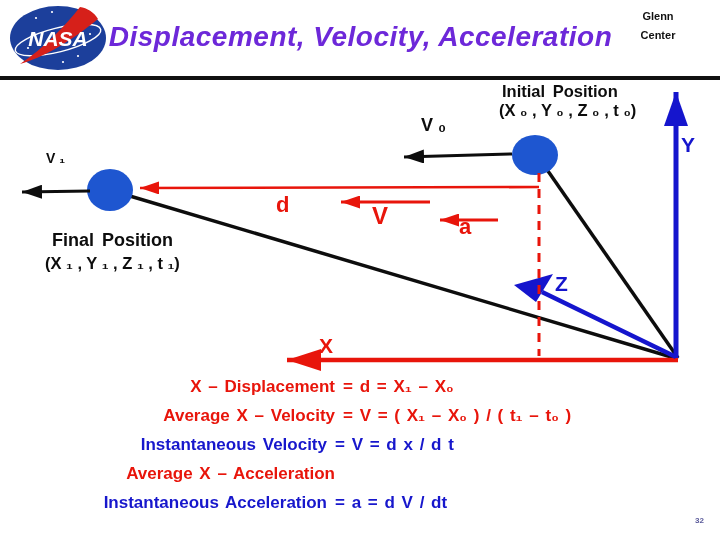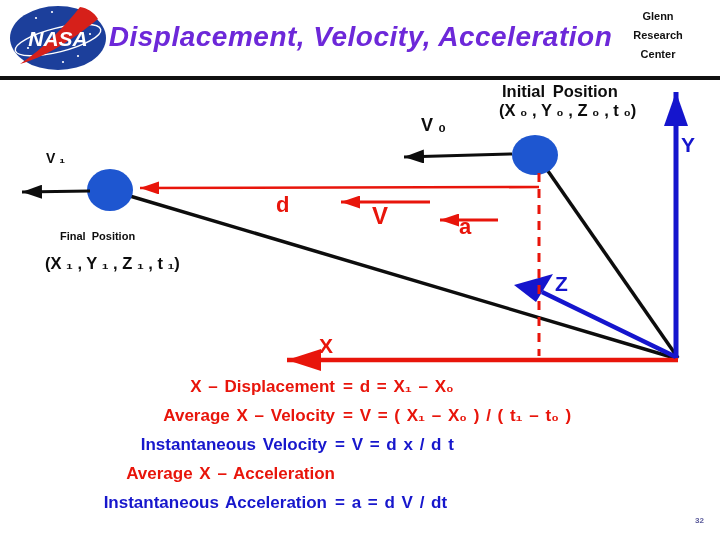--- a/index.html
+++ b/index.html
@@ -20,21 +20,21 @@
   }
   .rule{left:0;top:76px;width:720px;height:4px;background:#111;}
   
   .diagram{left:0;top:0;width:720px;height:540px;}
   
   .lbl{position:absolute;font-weight:bold;color:#0d0d0d;white-space:nowrap;}
   .lbl-v0{left:421px;top:115px;font-size:18px;}
   .lbl-v1{left:46px;top:150px;font-size:14px;}
   .lbl-init-title{left:502px;top:82px;font-size:16.5px;word-spacing:3px;}
   .lbl-init-coords{left:499px;top:101px;font-size:16.5px;}
-  .lbl-fin-title{left:60px;top:230px;font-size:11px;word-spacing:3px;}
+  .lbl-fin-title{left:52px;top:230px;font-size:18px;word-spacing:3px;}
   .lbl-fin-coords{left:45px;top:254px;font-size:16.5px;}
   .lbl-d{left:276px;top:192px;font-size:22px;color:#e8150b;}
   .lbl-V{left:372px;top:202px;font-size:24px;color:#e8150b;}
   .lbl-a{left:459px;top:214px;font-size:22px;color:#e8150b;}
   .lbl-X{left:319px;top:334px;font-size:21px;color:#e8150b;}
   .lbl-Y{left:681px;top:133px;font-size:21px;color:#1515cd;}
   .lbl-Z{left:555px;top:272px;font-size:21px;color:#1515cd;}
   
   .equations{left:0;top:377px;width:720px;}
   .eq-row{display:flex;align-items:baseline;height:23px;margin-bottom:6px;font-size:17px;font-weight:bold;word-spacing:2px;}
@@ -58,21 +58,20 @@
       <circle cx="44" cy="8" r="1.1"></circle>
   </g>
   <ellipse cx="50" cy="36" rx="44" ry="12" fill="none" stroke="#ffffff" stroke-width="1.4" transform="rotate(-14 50 36)"></ellipse>
   <path d="M 72,3 C 58,21 36,44 12,60 C 34,54 62,38 90,15 C 86,8 79,4 72,3 Z" fill="#d6201a"></path>
   <text x="50" y="42" text-anchor="middle" fill="#ffffff" font-size="21" font-weight="bold" font-style="italic" font-family="Liberation Sans, DejaVu Sans, sans-serif">NASA</text>
 </svg>
 
 <div class="abs title">Displacement, Velocity, Acceleration</div>
 <div class="abs org">
   <div>Glenn</div>
-  <div>Research</div>
   <div>Center</div>
 </div>
 <div class="abs rule"></div>
 
 <svg class="abs diagram" viewBox="0 0 720 540">
   <defs>
     <marker id="mBlack" markerUnits="userSpaceOnUse" markerWidth="20" markerHeight="14" refX="20" refY="7" orient="auto">
       <path d="M20,7 L0,0 L0,14 Z" fill="#0d0d0d"></path>
     </marker>
     <marker id="mRed" markerUnits="userSpaceOnUse" markerWidth="19" markerHeight="13" refX="19" refY="6.5" orient="auto">

